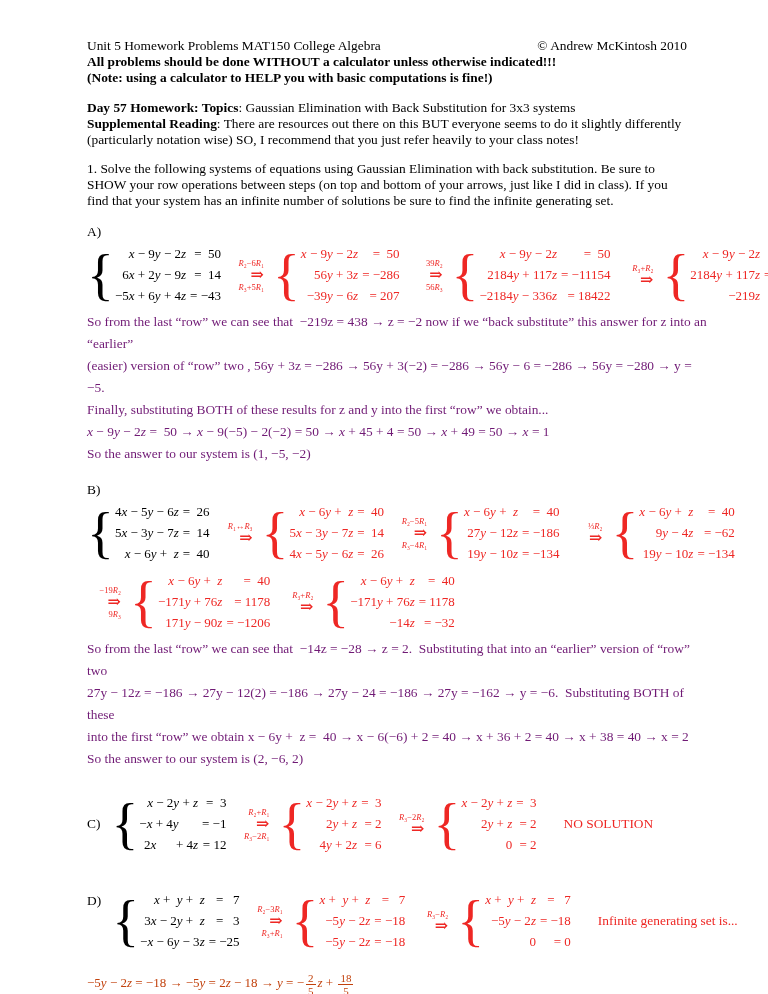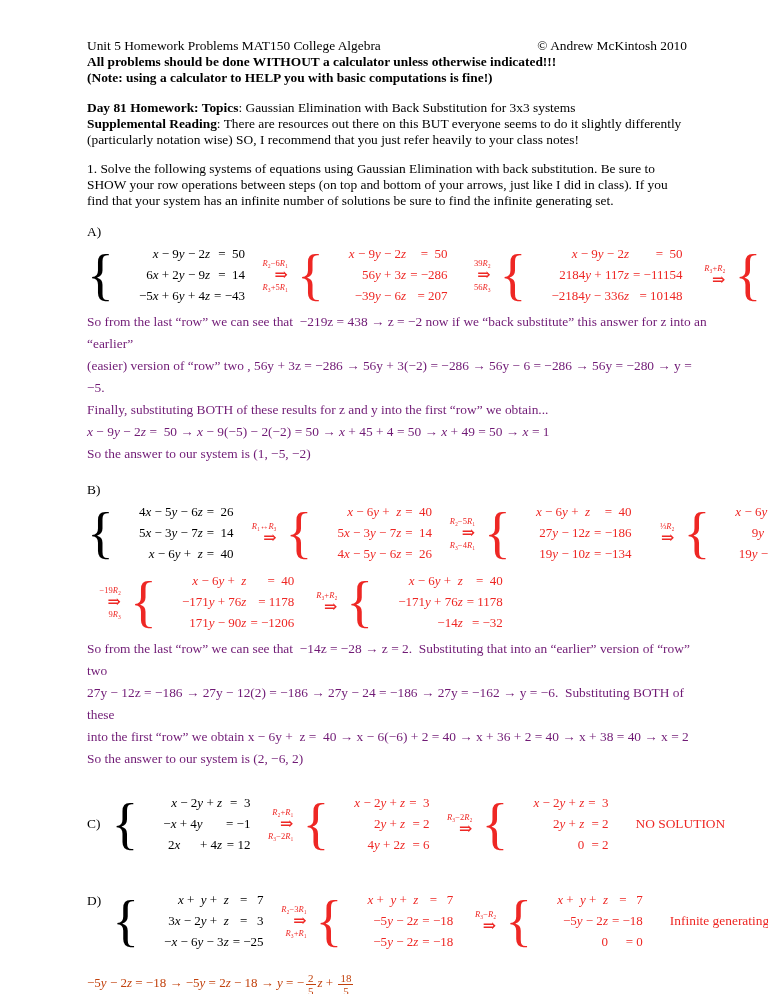--- a/index.html
+++ b/index.html
@@ -11,21 +11,21 @@
   .page{padding:38px 58px 0 87px;}
   i{font-family:"Liberation Serif","DejaVu Serif",serif;}
   .hdr-row{display:flex;justify-content:space-between;max-width:600px;font-family:Liberation Serif, serif;}
   .bold{font-weight:bold;}
   .red{color:#ee2724;}
   .prose{max-width:599px;white-space:normal;}
   .gap14{margin-top:14px;}
   .gap12{margin-top:13px;}
   .sec-label{margin-top:15px;}
   .sys-row{display:flex;align-items:flex-start;gap:9px;margin-top:3px;}
-  .system{display:flex;align-items:center;gap:24px;}
+  .system{display:flex;align-items:center;}
   .brace::before{
     content:"{";font-size:56px;line-height:1;font-weight:400;
     font-family:"Liberation Serif","DejaVu Serif",serif;
   }
   .eqs{
     display:grid;grid-template-columns:max-content max-content;
     column-gap:4px;font-size:13px;line-height:21px;margin-left:1px;
   }
   .eqs .lhs{text-align:right;white-space:pre;}
   .eqs .rhs{text-align:right;white-space:pre;}
@@ -57,21 +57,21 @@
 <div class="page">
 
   <div class="hdr-row">
     <span>Unit 5 Homework Problems MAT150 College Algebra</span>
     <span>© Andrew McKintosh 2010</span>
   </div>
   <div class="bold">All problems should be done WITHOUT a calculator unless otherwise indicated!!!</div>
   <div class="bold">(Note:  using a calculator to HELP you with basic computations is fine!)</div>
 
   <div class="gap14 prose">
-    <div><span class="bold">Day 81 Homework:  Topics</span><span>:  Gaussian Elimination with Back Substitution for 3x3 systems</span></div>
+    <div><span class="bold">Day 57 Homework:  Topics</span><span>:  Gaussian Elimination with Back Substitution for 3x3 systems</span></div>
     <div><span class="bold">Supplemental Reading</span><span>:  There are resources out there on this BUT everyone seems to do it slightly differently</span></div>
     <div>(particularly notation wise) SO, I recommend that you just refer heavily to your class notes!</div>
   </div>
 
   <div class="gap12 prose">1.  Solve the following systems of equations using Gaussian Elimination with back substitution.  Be sure to SHOW your row operations between steps (on top and bottom of your arrows, just like I did in class).  If you find that your system has an infinite number of solutions be sure to find the infinite generating set.</div>
 
   <div class="sec-label">A)</div>
   <div class="sys-row">
     <span class="system">
         <span class="brace"></span>
@@ -106,21 +106,21 @@
         <span class="op">56<i>R</i>₃</span>
       </span>
     <span class="system red">
         <span class="brace"></span>
         <span class="eqs">
           <span class="lhs"><i>x</i> − 9<i>y</i> − 2<i>z</i></span>
           <span class="rhs">=  50</span>
           <span class="lhs">2184<i>y</i> + 117<i>z</i></span>
           <span class="rhs">= −11154</span>
           <span class="lhs">−2184<i>y</i> − 336<i>z</i></span>
-          <span class="rhs">= 10148</span>
+          <span class="rhs">= 18422</span>
         </span>
       </span>
     <span class="rowop">
         <span class="op"><i>R</i>₃+<i>R</i>₂</span>
         <span class="imp">⇒</span>
         <span class="op"></span>
       </span>
     <span class="system red">
         <span class="brace"></span>
         <span class="eqs">

